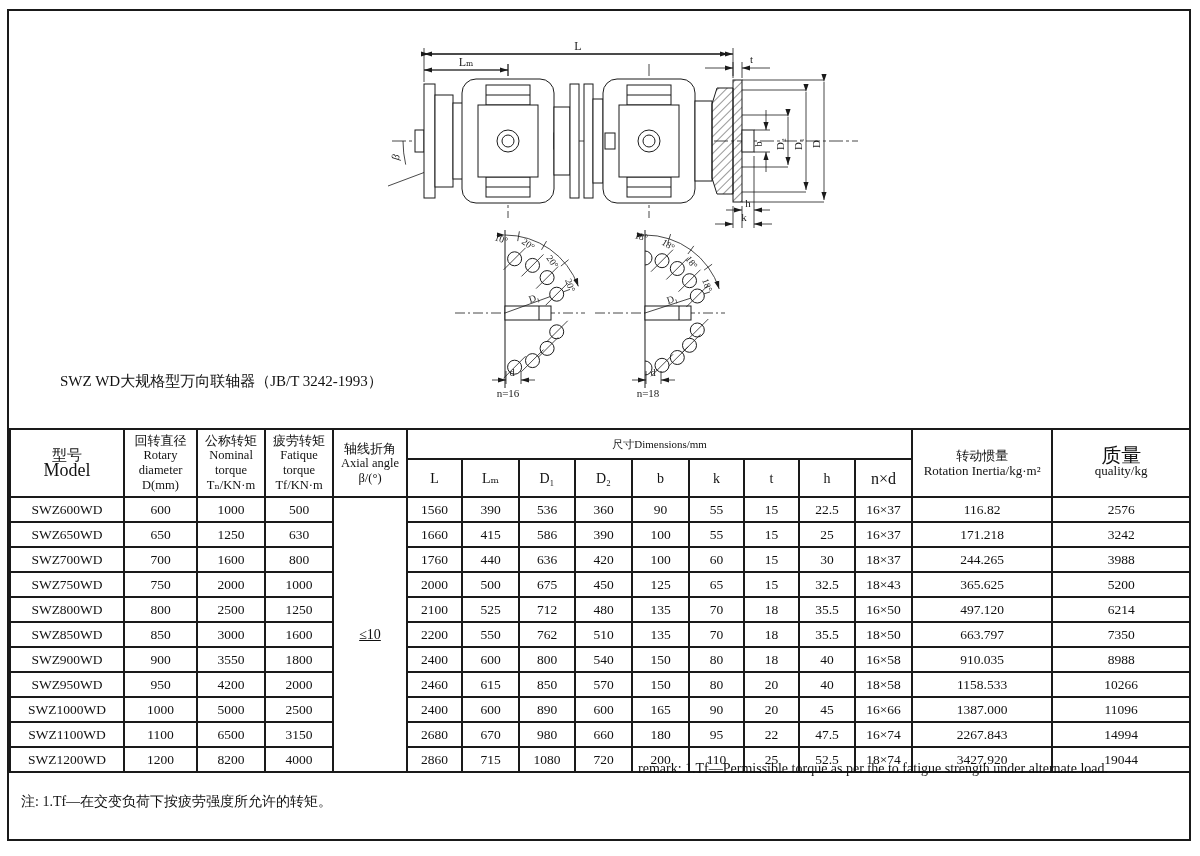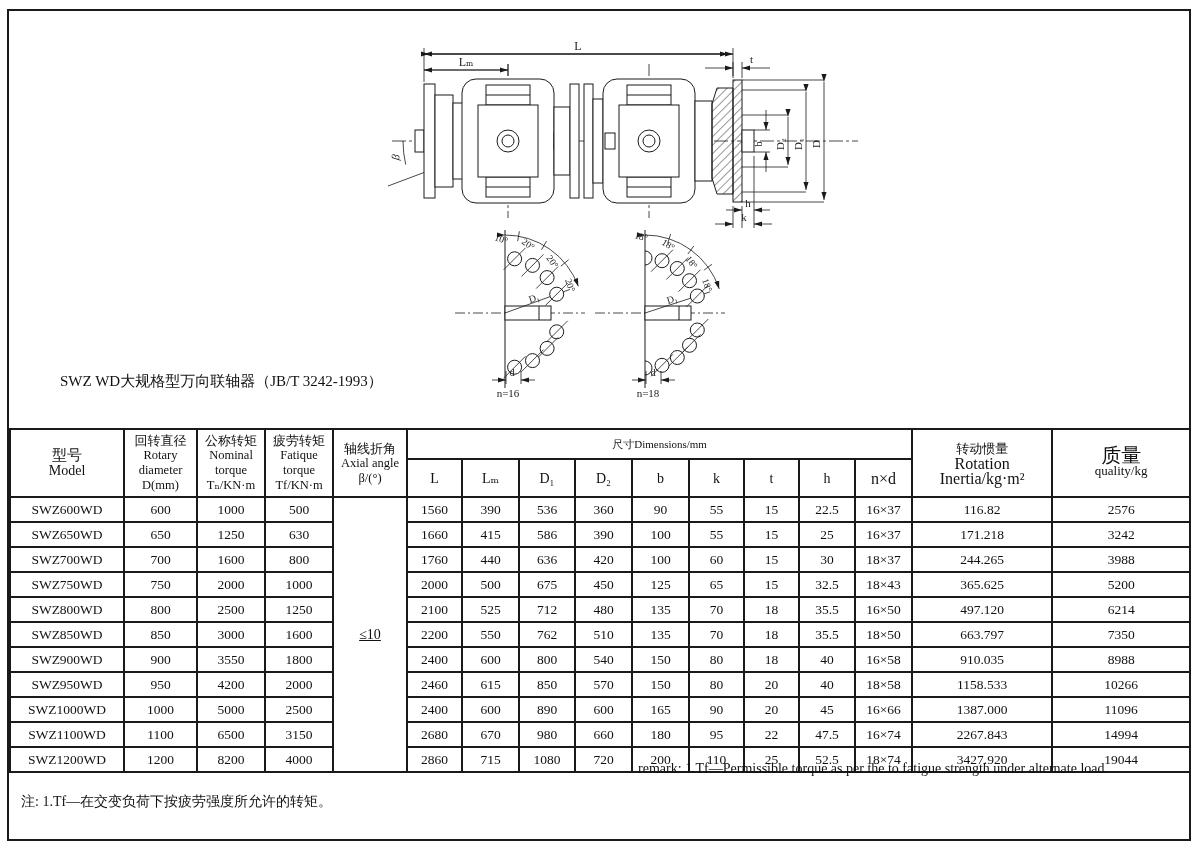--- a/index.html
+++ b/index.html
@@ -205,21 +205,21 @@
         <col style="width:55px">
       <col style="width:56px">
         <col style="width:57px">
         <col style="width:140px">
         <col style="width:138px">
     </colgroup>
     <thead>
       <tr style="height:30px">
         <th rowspan="2">
           <div class="hz" style="font-size:15px">型号</div>
-          <div style="font-size:14px">Model</div>
+          <div style="font-size:18px">Model</div>
         </th>
         <th rowspan="2">
           <div class="hz">回转直径</div>
           <div>Rotary</div>
           <div>diameter</div>
           <div>D(mm)</div>
         </th>
         <th rowspan="2">
           <div class="hz">公称转矩</div>
           <div>Nominal</div>
@@ -233,21 +233,21 @@
           <div>Tf/KN·m</div>
         </th>
         <th rowspan="2">
           <div class="hz">轴线折角</div>
           <div>Axial angle</div>
           <div>β/(°)</div>
         </th>
         <th colspan="9" style="font-size:11px">尺寸Dimensions/mm</th>
         <th rowspan="2">
           <div class="hz">转动惯量</div>
-          <div style="font-size:16px">Rotation Inertia/kg·m²</div>
+          <div style="font-size:13px">Rotation Inertia/kg·m²</div>
         </th>
         <th rowspan="2">
           <div class="hz" style="font-size:20px">质量</div>
           <div style="font-size:13px">quality/kg</div>
         </th>
       </tr>
       <tr style="height:38px">
         <th style="font-size:14px">L</th>
         <th style="font-size:14px">Lₘ</th>
         <th style="font-size:14px">D₁</th>

